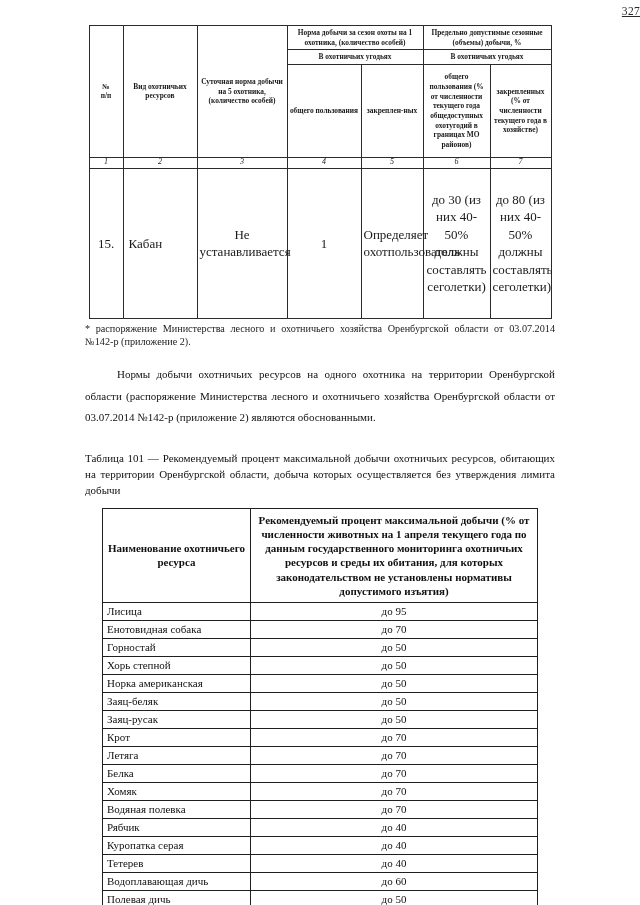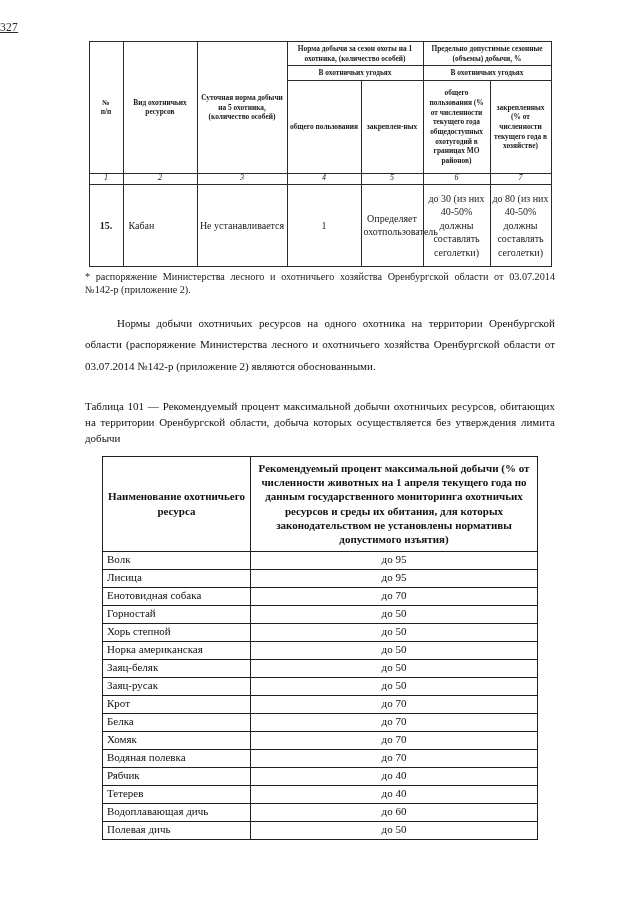--- a/index.html
+++ b/index.html
@@ -18,23 +18,23 @@
   .page {
     position: relative;
     width: 640px;
     height: 905px;
     box-sizing: border-box;
     padding: 0;
   }
 
   
   .page-number {
-    text-align: left;
+    text-align: right;
     font-size: 11.5px;
-    margin: 21px 0 0 0;
+    margin: 5px 0 0 0;
     letter-spacing: 0.3px;
     color: #2a2a2a;
     text-decoration: underline;
   }
 
   
   .tbl-norms {
     border-collapse: collapse;
     width: 455px;
     margin: 8px auto 0 auto;
@@ -52,32 +52,31 @@
   }
   .tbl-norms td.numrow {
     font-weight: normal;
     font-style: italic;
     font-size: 8px;
     padding: 0px 2px 1px 2px;
     line-height: 1.1;
   }
   .tbl-norms td.datacell {
     font-weight: normal;
-    font-size: 10px;
+    font-size: 13px;
     line-height: 1.35;
-    padding: 7px 2px;
+    padding: 22px 2px;
   }
   .tbl-norms td.datacell.left {
     text-align: left;
     padding-left: 5px;
     margin-top: 11px;
   }
   .tbl-norms td.datacell.numidx {
     text-align: center;
-    font-weight: bold;
   }
   .c1 { width: 34px; }
   .c2 { width: 74px; }
   .c3 { width: 90px; }
   .c4 { width: 74px; }
   .c5 { width: 62px; }
   .c6 { width: 67px; }
   .c7 { width: 61px; }
 
   
@@ -207,24 +206,20 @@
   <table class="tbl-rec">
     <colgroup>
         <col class="rc1">
         <col class="rc2">
       </colgroup>
     <tbody id="rec-body">
       <tr>
         <td class="hd">Наименование охотничьего ресурса</td>
         <td class="hd">Рекомендуемый процент максимальной добычи (% от численности животных на 1 апреля текущего года по данным государственного мониторинга охотничьих ресурсов и среды их обитания, для которых законодательством не установлены нормативы допустимого изъятия)</td>
       </tr>
-    <tr>
-          <td class="name">Волк</td>
-          <td class="val">до 95</td>
-        </tr>
         <tr>
           <td class="name">Лисица</td>
           <td class="val">до 95</td>
         </tr>
         <tr>
           <td class="name">Енотовидная собака</td>
           <td class="val">до 70</td>
         </tr>
         <tr>
           <td class="name">Горностай</td>
@@ -244,36 +239,44 @@
         </tr>
         <tr>
           <td class="name">Заяц-русак</td>
           <td class="val">до 50</td>
         </tr>
         <tr>
           <td class="name">Крот</td>
           <td class="val">до 70</td>
         </tr>
         <tr>
+          <td class="name">Летяга</td>
+          <td class="val">до 70</td>
+        </tr>
+        <tr>
           <td class="name">Белка</td>
           <td class="val">до 70</td>
         </tr>
         <tr>
           <td class="name">Хомяк</td>
           <td class="val">до 70</td>
         </tr>
         <tr>
           <td class="name">Водяная полевка</td>
           <td class="val">до 70</td>
         </tr>
         <tr>
           <td class="name">Рябчик</td>
           <td class="val">до 40</td>
         </tr>
         <tr>
+          <td class="name">Куропатка серая</td>
+          <td class="val">до 40</td>
+        </tr>
+        <tr>
           <td class="name">Тетерев</td>
           <td class="val">до 40</td>
         </tr>
         <tr>
           <td class="name">Водоплавающая дичь</td>
           <td class="val">до 60</td>
         </tr>
         <tr>
           <td class="name">Полевая дичь</td>
           <td class="val">до 50</td>

